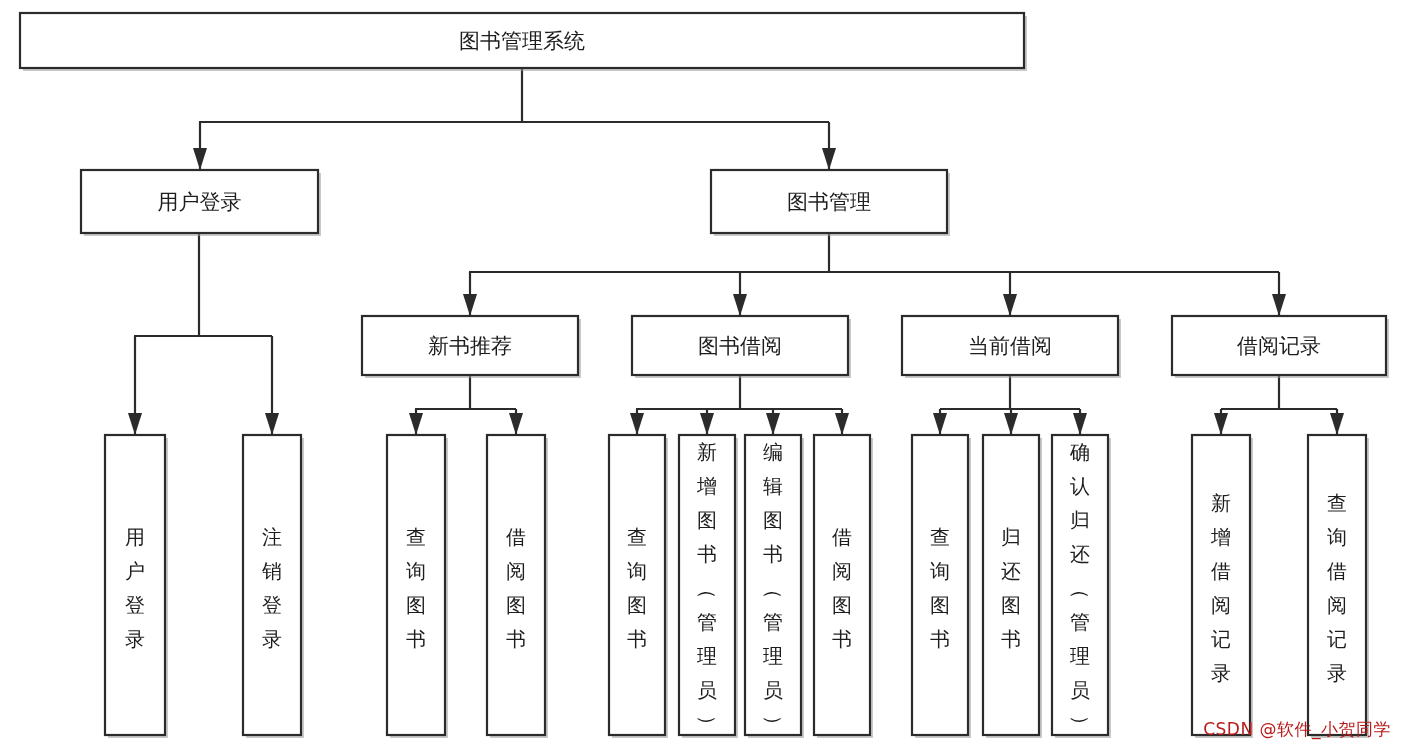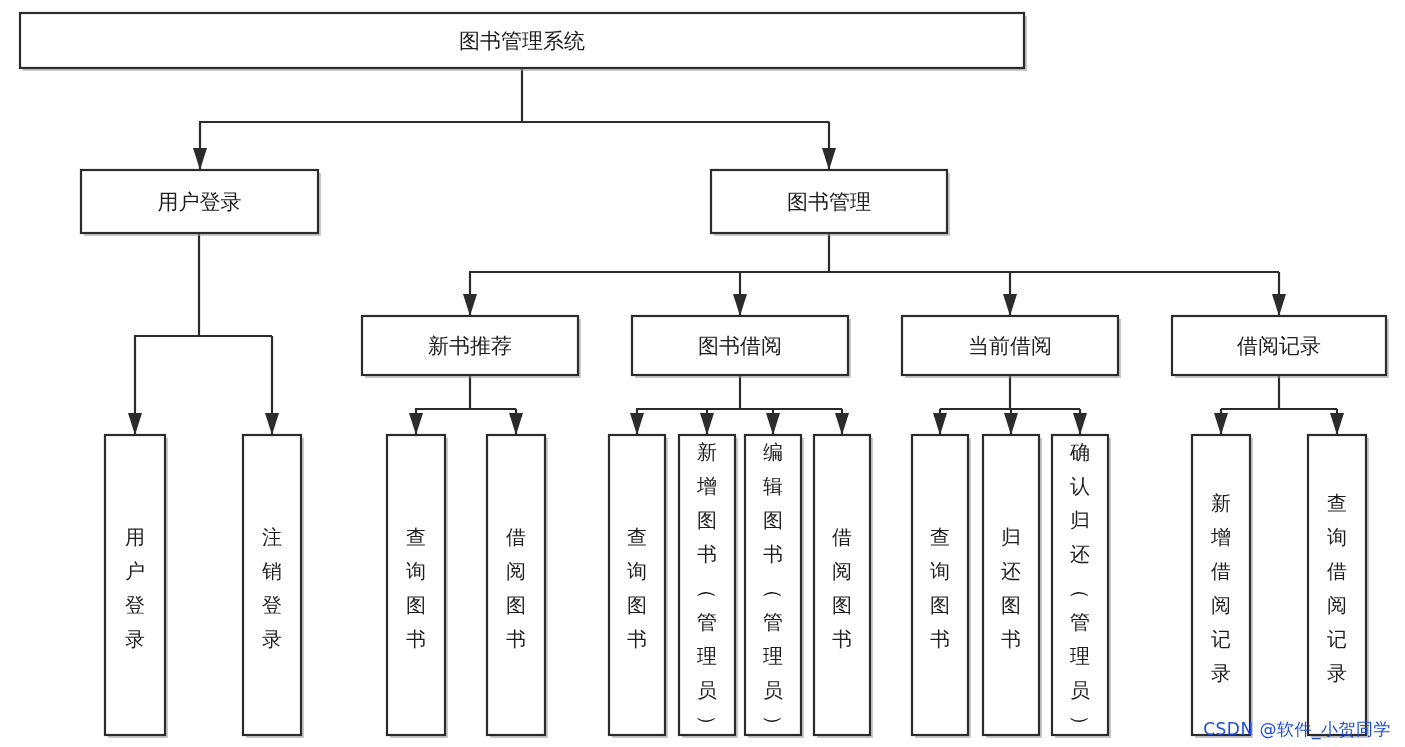--- a/index.html
+++ b/index.html
@@ -59,21 +59,21 @@
     font-size: 20px;
     fill: #1d1d1d;
     text-anchor: middle;
   }
   .watermark {
     position: absolute;
     right: 14px;
     bottom: 6px;
     font-family: "DejaVu Sans", "Liberation Sans", sans-serif;
     font-size: 17px;
-    color: #1d4ed8;
+    color: #b91c1c;
     letter-spacing: 0.5px;
     white-space: nowrap;
     user-select: none;
   }
 </style>
 </head>
 <body>
 
 <div id="diagram-root">
   <svg id="tree-svg" viewBox="0 0 1405 747" xmlns="http://www.w3.org/2000/svg">

